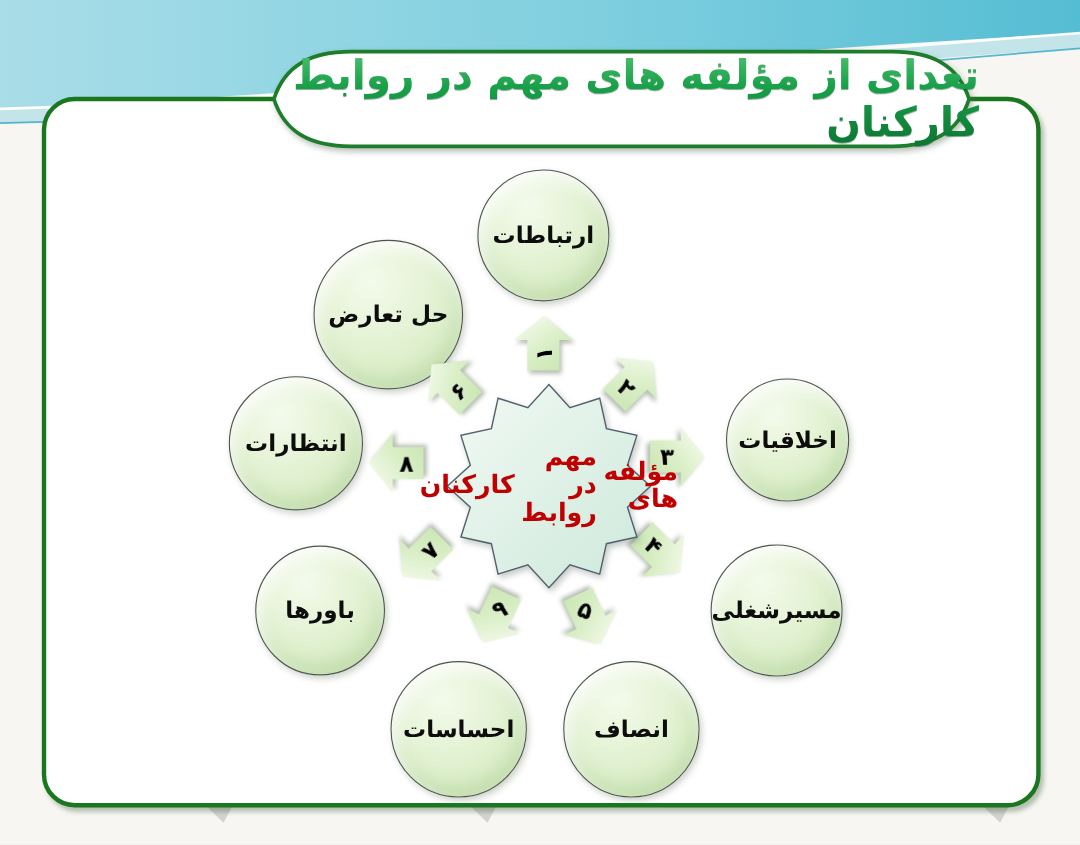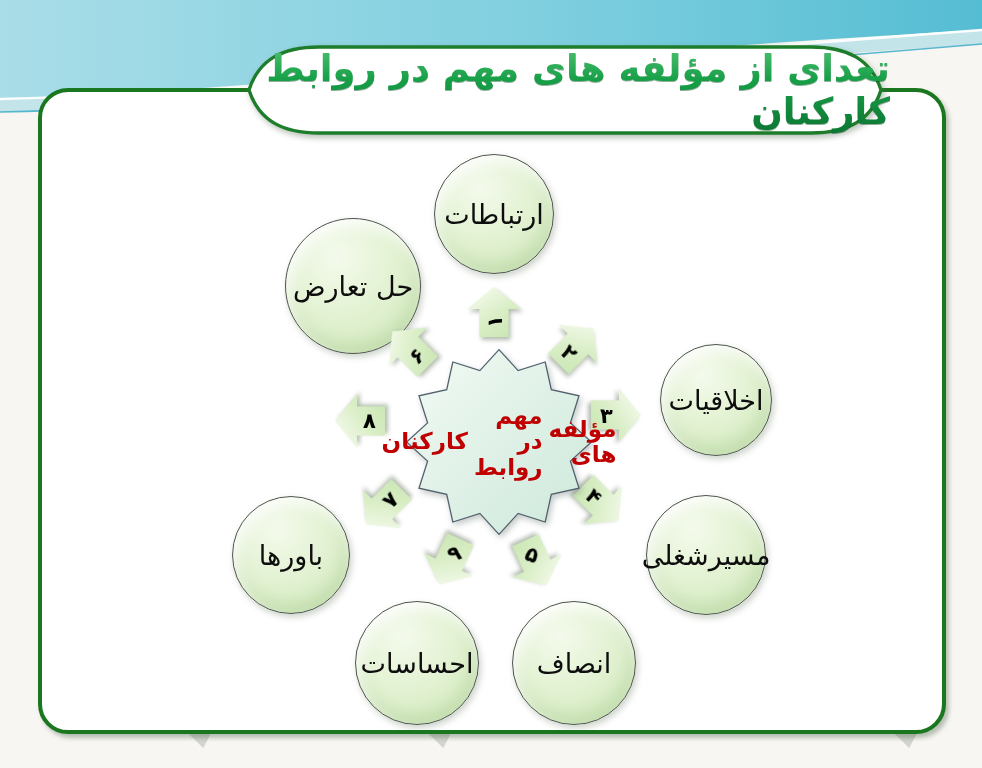--- a/index.html
+++ b/index.html
@@ -34,21 +34,21 @@
                 -webkit-background-clip:text; background-clip:text; color:transparent;
                 filter:drop-shadow(0 1px 0 rgba(8,70,30,.45)); }
 
   
   .circle { position:absolute; border-radius:50%; border:1px solid #4e5550;
             background:radial-gradient(circle at 38% 28%, #f4faec 0%, #e3f2d3 45%, #cfe9ba 100%);
             box-shadow:2px 3px 6px rgba(90,110,80,.30),
                        inset 4px 8px 14px rgba(255,255,255,.85),
                        inset -4px -9px 16px rgba(140,180,110,.28);
             display:flex; align-items:center; justify-content:center; z-index:3; }
-  .circle span { direction:rtl; font-weight:normal; font-size:27px; color:#0d0d0d; }
+  .circle span { direction:rtl; font-weight:bold; font-size:21px; color:#0d0d0d; }
 
   .c1 { left:434px; top:154px; width:120px; height:120px; }
   .c2 { left:590px; top:209px; width:116px; height:116px; }
   .c3 { left:660px; top:344px; width:112px; height:112px; }
   .c4 { left:646px; top:495px; width:120px; height:120px;justify-content:center; }
   .c5 { left:512px; top:601px; width:124px; height:124px; }
   .c6 { left:285px; top:218px; width:136px; height:136px; }
   .c7 { left:232px; top:496px; width:118px; height:118px; }
   .c8 { left:208px; top:342px; width:122px; height:122px; }
   .c9 { left:355px; top:601px; width:124px; height:124px; }
@@ -132,20 +132,23 @@
     <span>مسیرشغلی</span>
     </div>
   <div class="circle c6">
     <span>حل تعارض</span>
     </div>
   <div class="circle c5">
     <span>انصاف</span>
     </div>
   <div class="circle c7">
     <span>باورها</span>
+    </div>
+  <div class="circle c8">
+    <span>انتظارات</span>
     </div>
   <div class="circle c9">
     <span>احساسات</span>
     </div>
 
   <div class="arrow a1">
     <div class="arrow-shape"></div>
     <span class="arrow-num">۱</span>
     </div>
   <div class="arrow a2">

